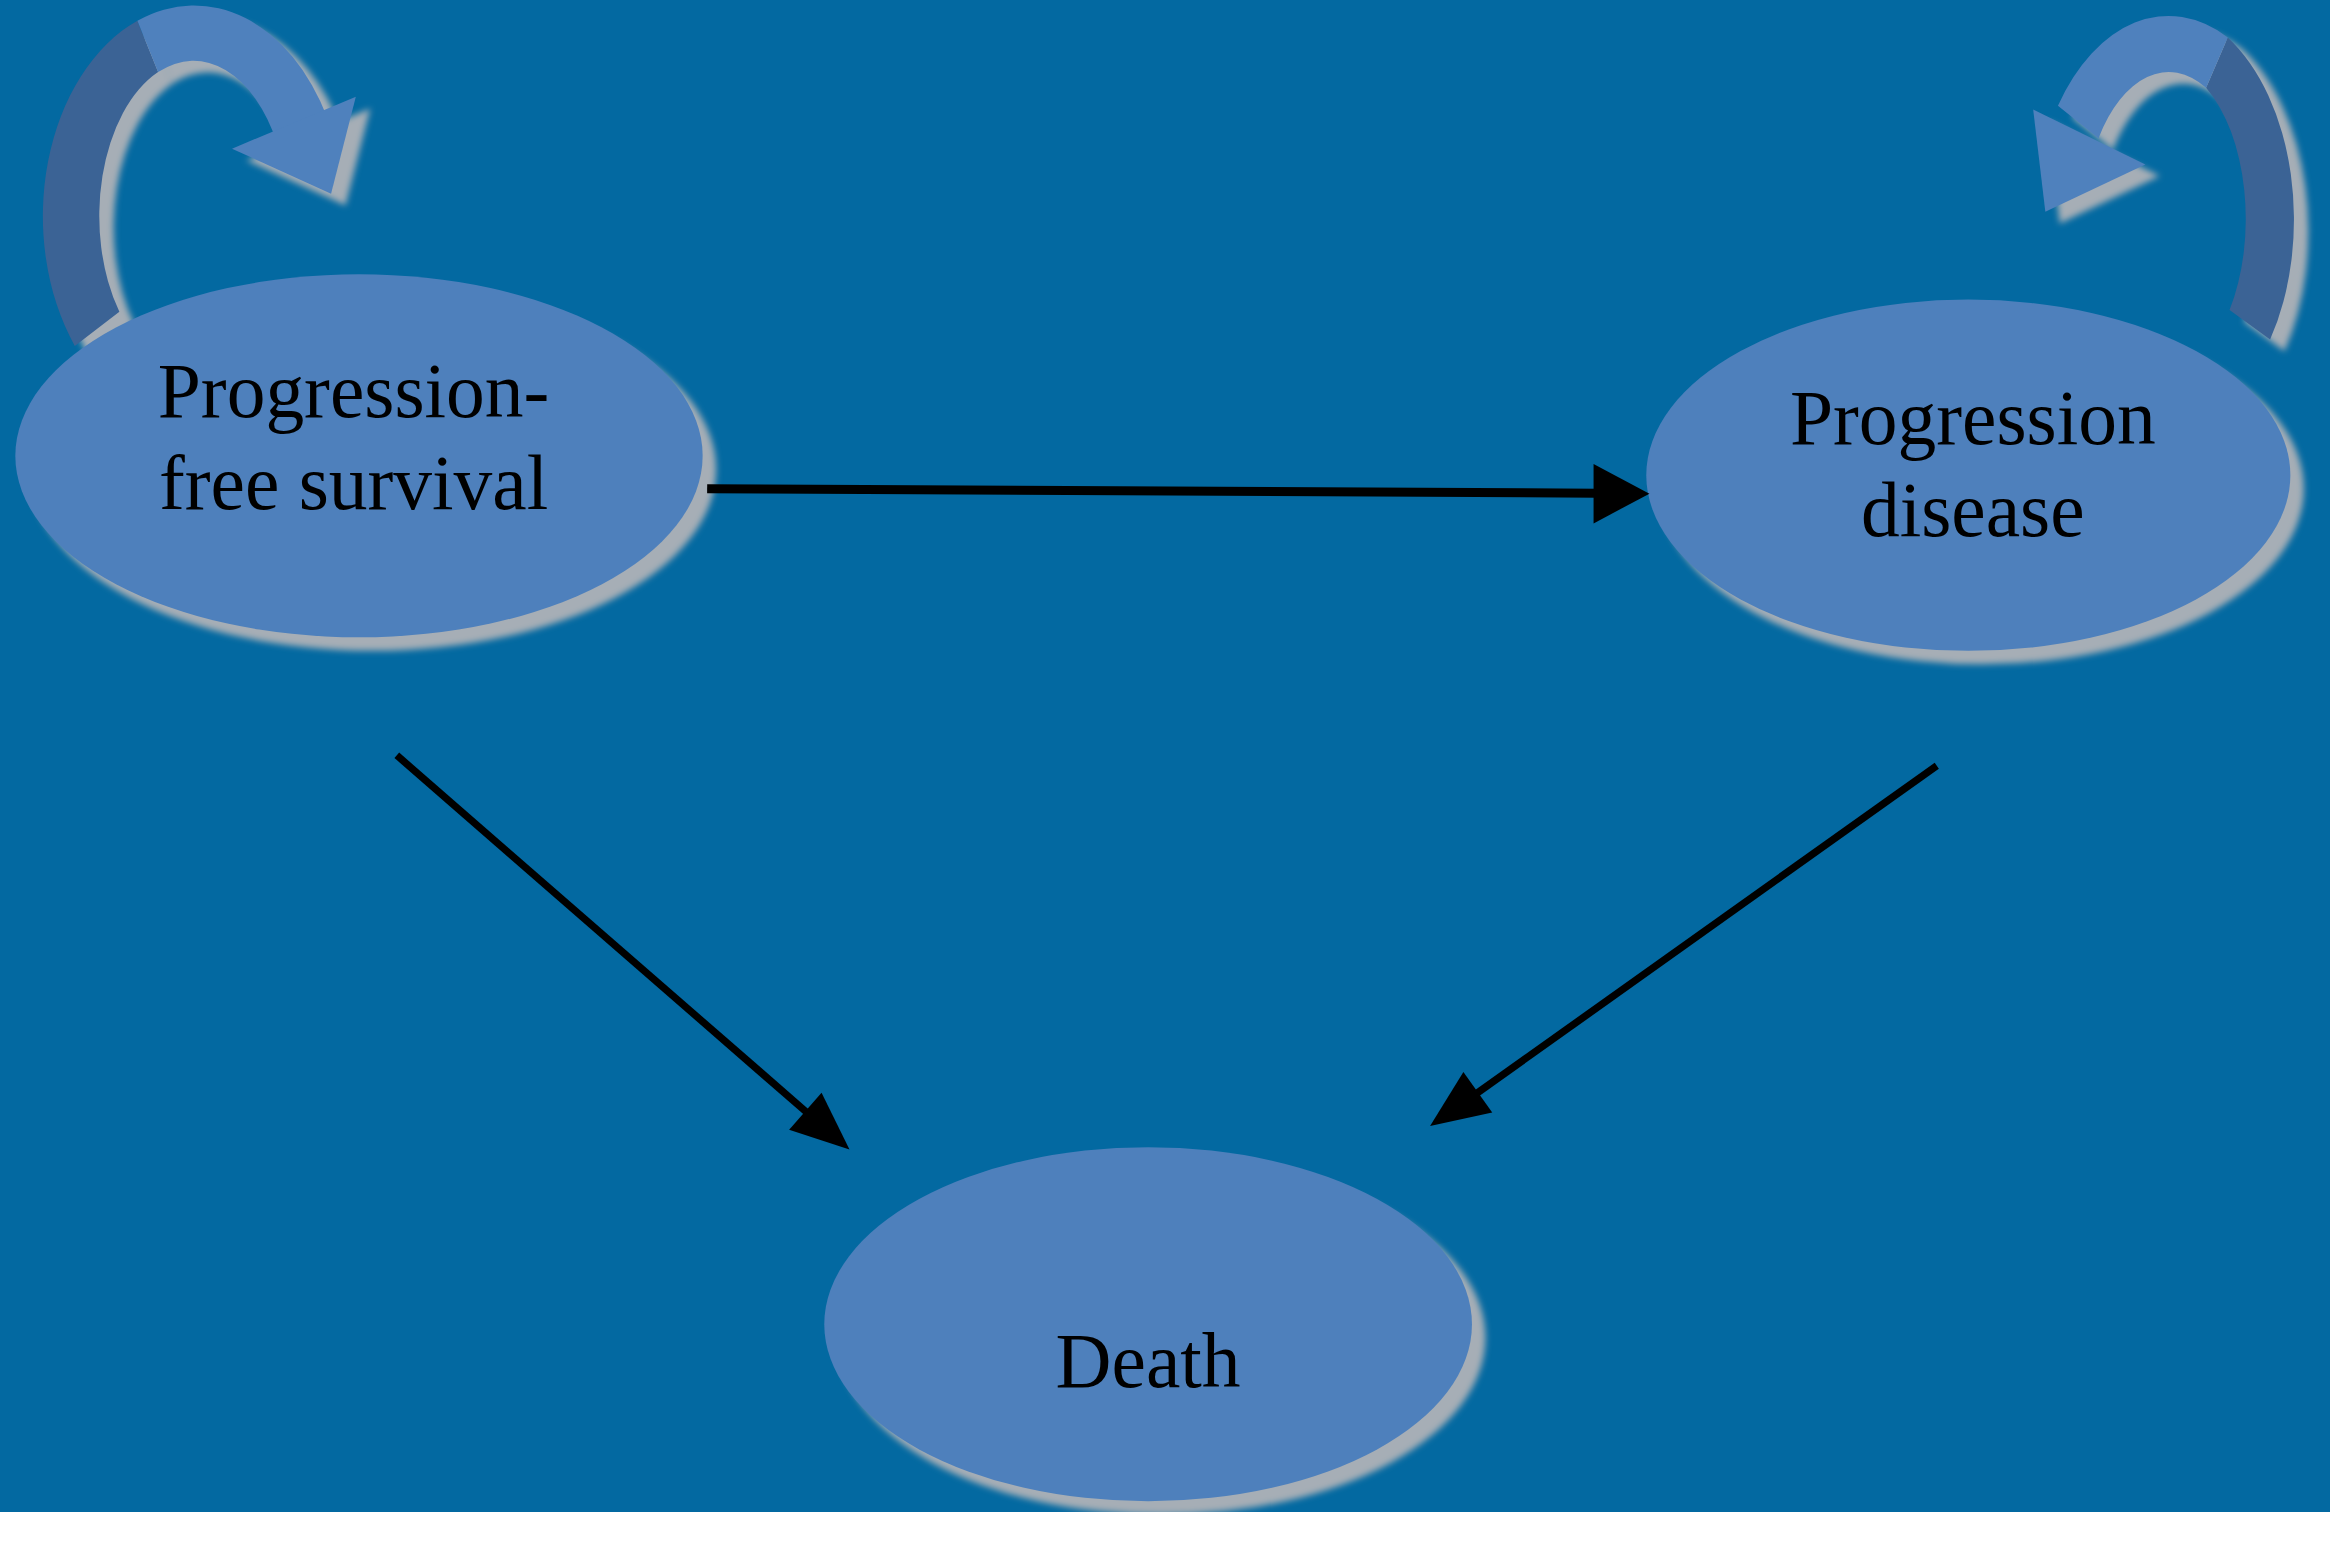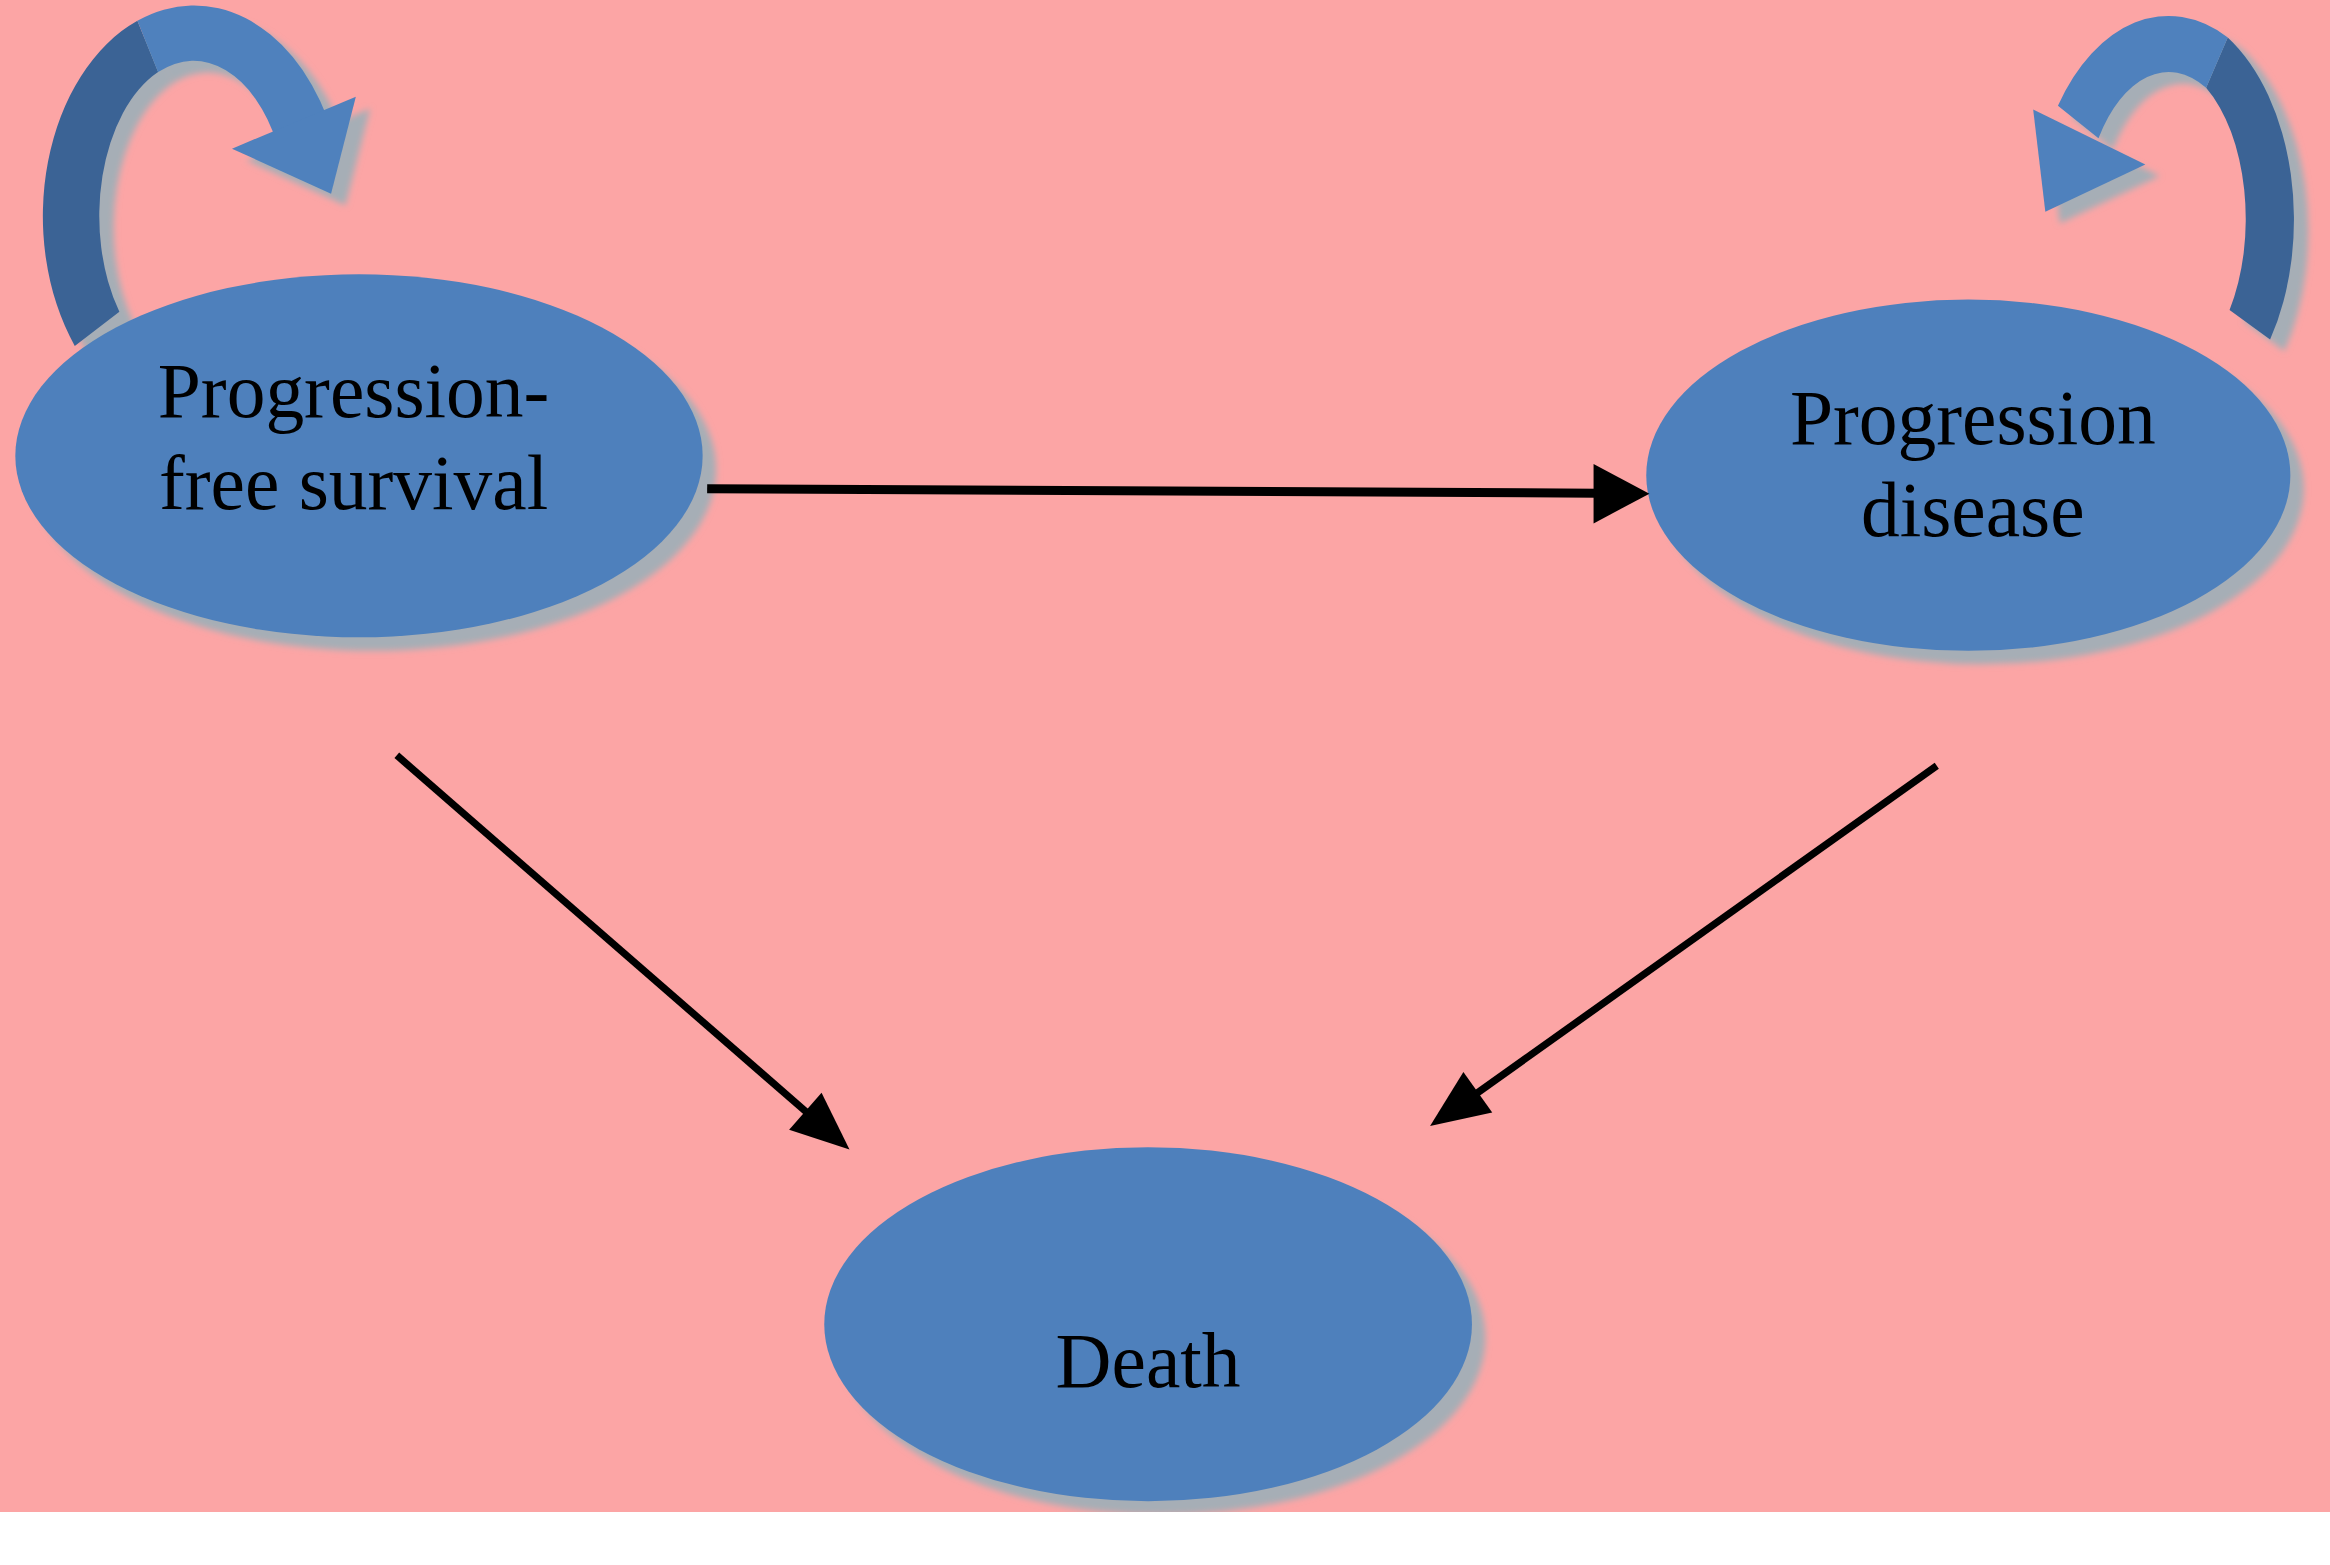--- a/index.html
+++ b/index.html
@@ -1,16 +1,16 @@
 <!DOCTYPE html>
 <html style="font-size:7.5px"><head>
 <meta charset="utf-8">
 <style>
   html, body { margin: 0; padding: 0; background: #ffffff; }
-  .diagram-wrap { width: 100vw; max-width: 100%; background: #fca5a5; }
+  .diagram-wrap { width: 100vw; max-width: 100%; background: #0369a1; }
   svg { display: block; width: 100%; height: auto; }
   .state-label {
     font-family: "Liberation Serif", "DejaVu Serif", serif;
     font-size: 172px;
     text-anchor: middle;
   }
 </style>
 </head>
 <body>
 

